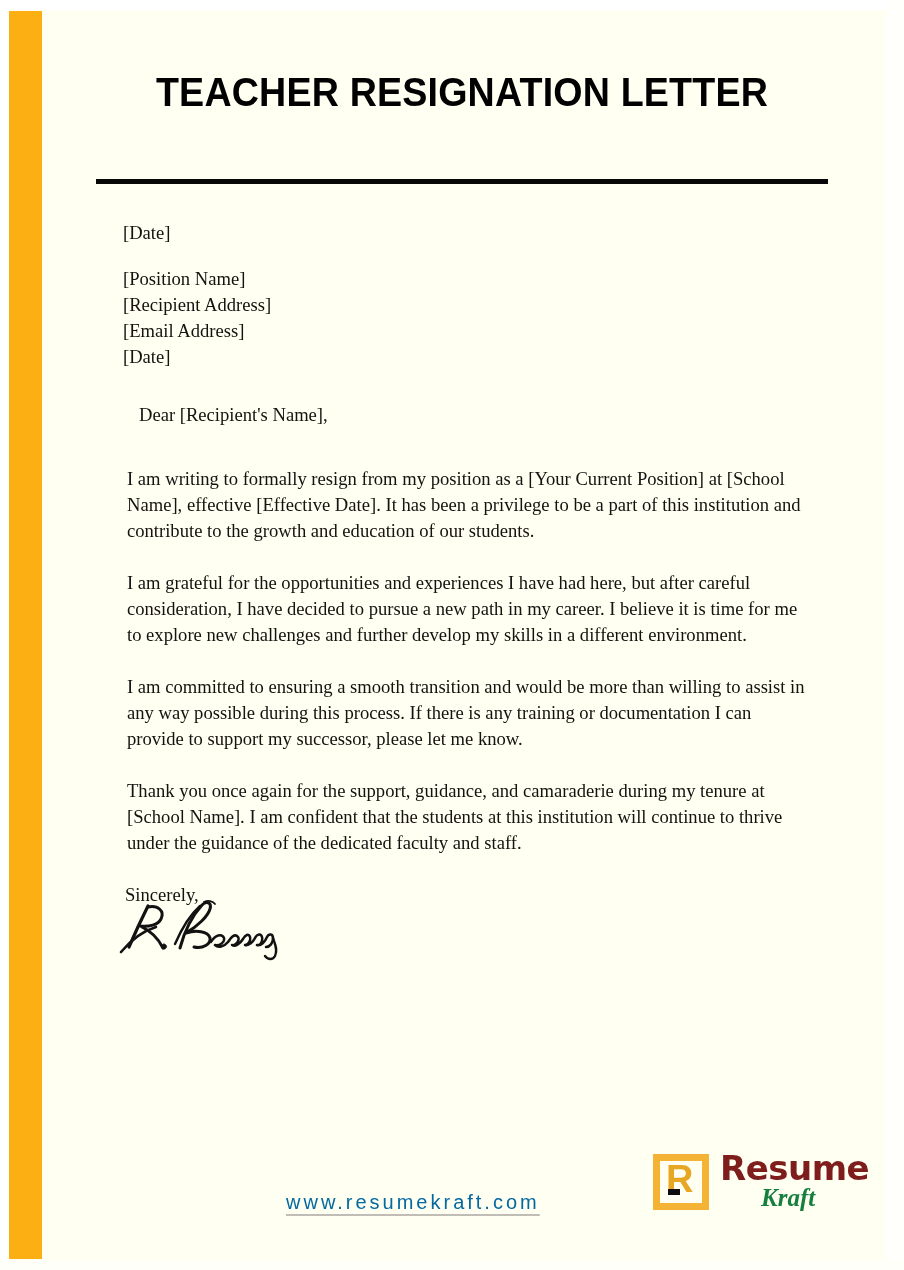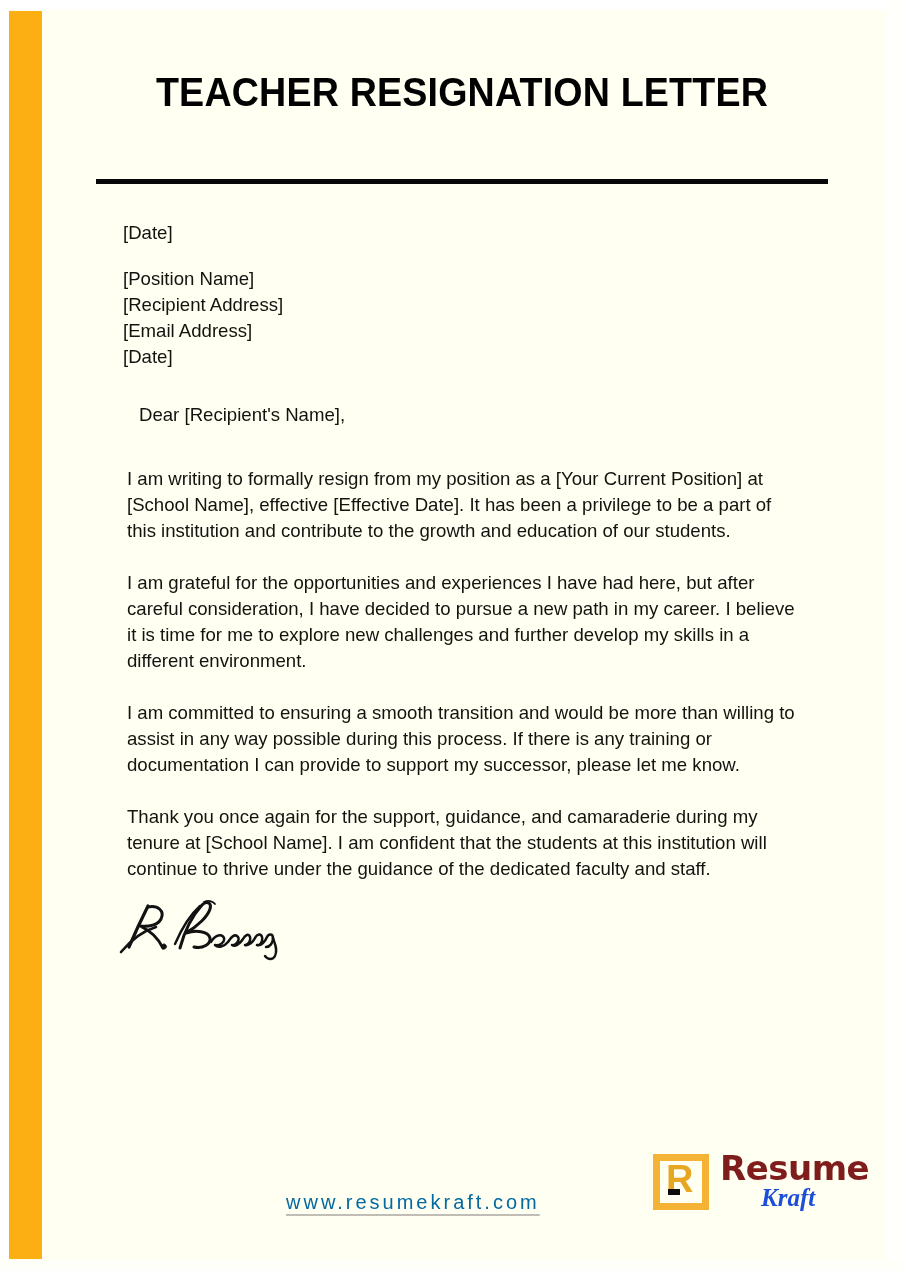--- a/index.html
+++ b/index.html
@@ -97,21 +97,21 @@
     background: #070707;
   }
 
   
   .letter {
     position: absolute;
     left: 123px;
     top: 220px;
     width: 700px;
     color: #15120f;
-    font-family: Liberation Sans, sans-serif;
+    font-family: Liberation Serif, serif;
     font-size: 18.6px;
     line-height: 26px;
   }
 
   .addr-block { margin: 0; }
   .addr-line {
     display: block;
     white-space: pre;
   }
 
@@ -208,21 +208,21 @@
     font-size: 34px;
     color: #7f1d1d;
     line-height: 36px;
     letter-spacing: -0.5px;
   }
   .brand-kraft {
     font-family: "Liberation Serif", "DejaVu Serif", serif;
     font-weight: 700;
     font-style: italic;
     font-size: 25px;
-    color: #1d4ed8;
+    color: #15803d;
     line-height: 26px;
     margin-top: -1px;
     padding-left: 41px;
   }
 </style>
 </head>
 <body>
 
 <div class="page">
 
@@ -269,20 +269,21 @@
       <div class="spacer-md"></div>
 
       <p class="para">I am committed to ensuring a smooth transition and would be more than willing to assist in any way possible during this process. If there is any training or documentation I can provide to support my successor, please let me know.</p>
 
       <div class="spacer-md"></div>
 
       <p class="para">Thank you once again for the support, guidance, and camaraderie during my tenure at [School Name]. I am confident that the students at this institution will continue to thrive under the guidance of the dedicated faculty and staff.</p>
 
       <div class="spacer-md"></div>
 
+      <p class="closing">Sincerely,</p>
 
     </div>
 
     <div class="signature" title="R. Beaudry">
       <svg width="170" height="62" viewBox="0 0 170 62" fill="none" xmlns="http://www.w3.org/2000/svg">
         <g stroke="#121212" fill="none" stroke-linecap="round" stroke-linejoin="round">
 
           <path d="M30 6 C24 18, 17 33, 11 47" stroke-width="3.2"></path>
           <path d="M30 7 C40 5, 47 11, 43 19 C40 25, 31 27, 22 26 C31 30, 40 38, 45 48" stroke-width="3.0"></path>
           <path d="M3 52 C13 40, 25 31, 38 27" stroke-width="2.6"></path>

